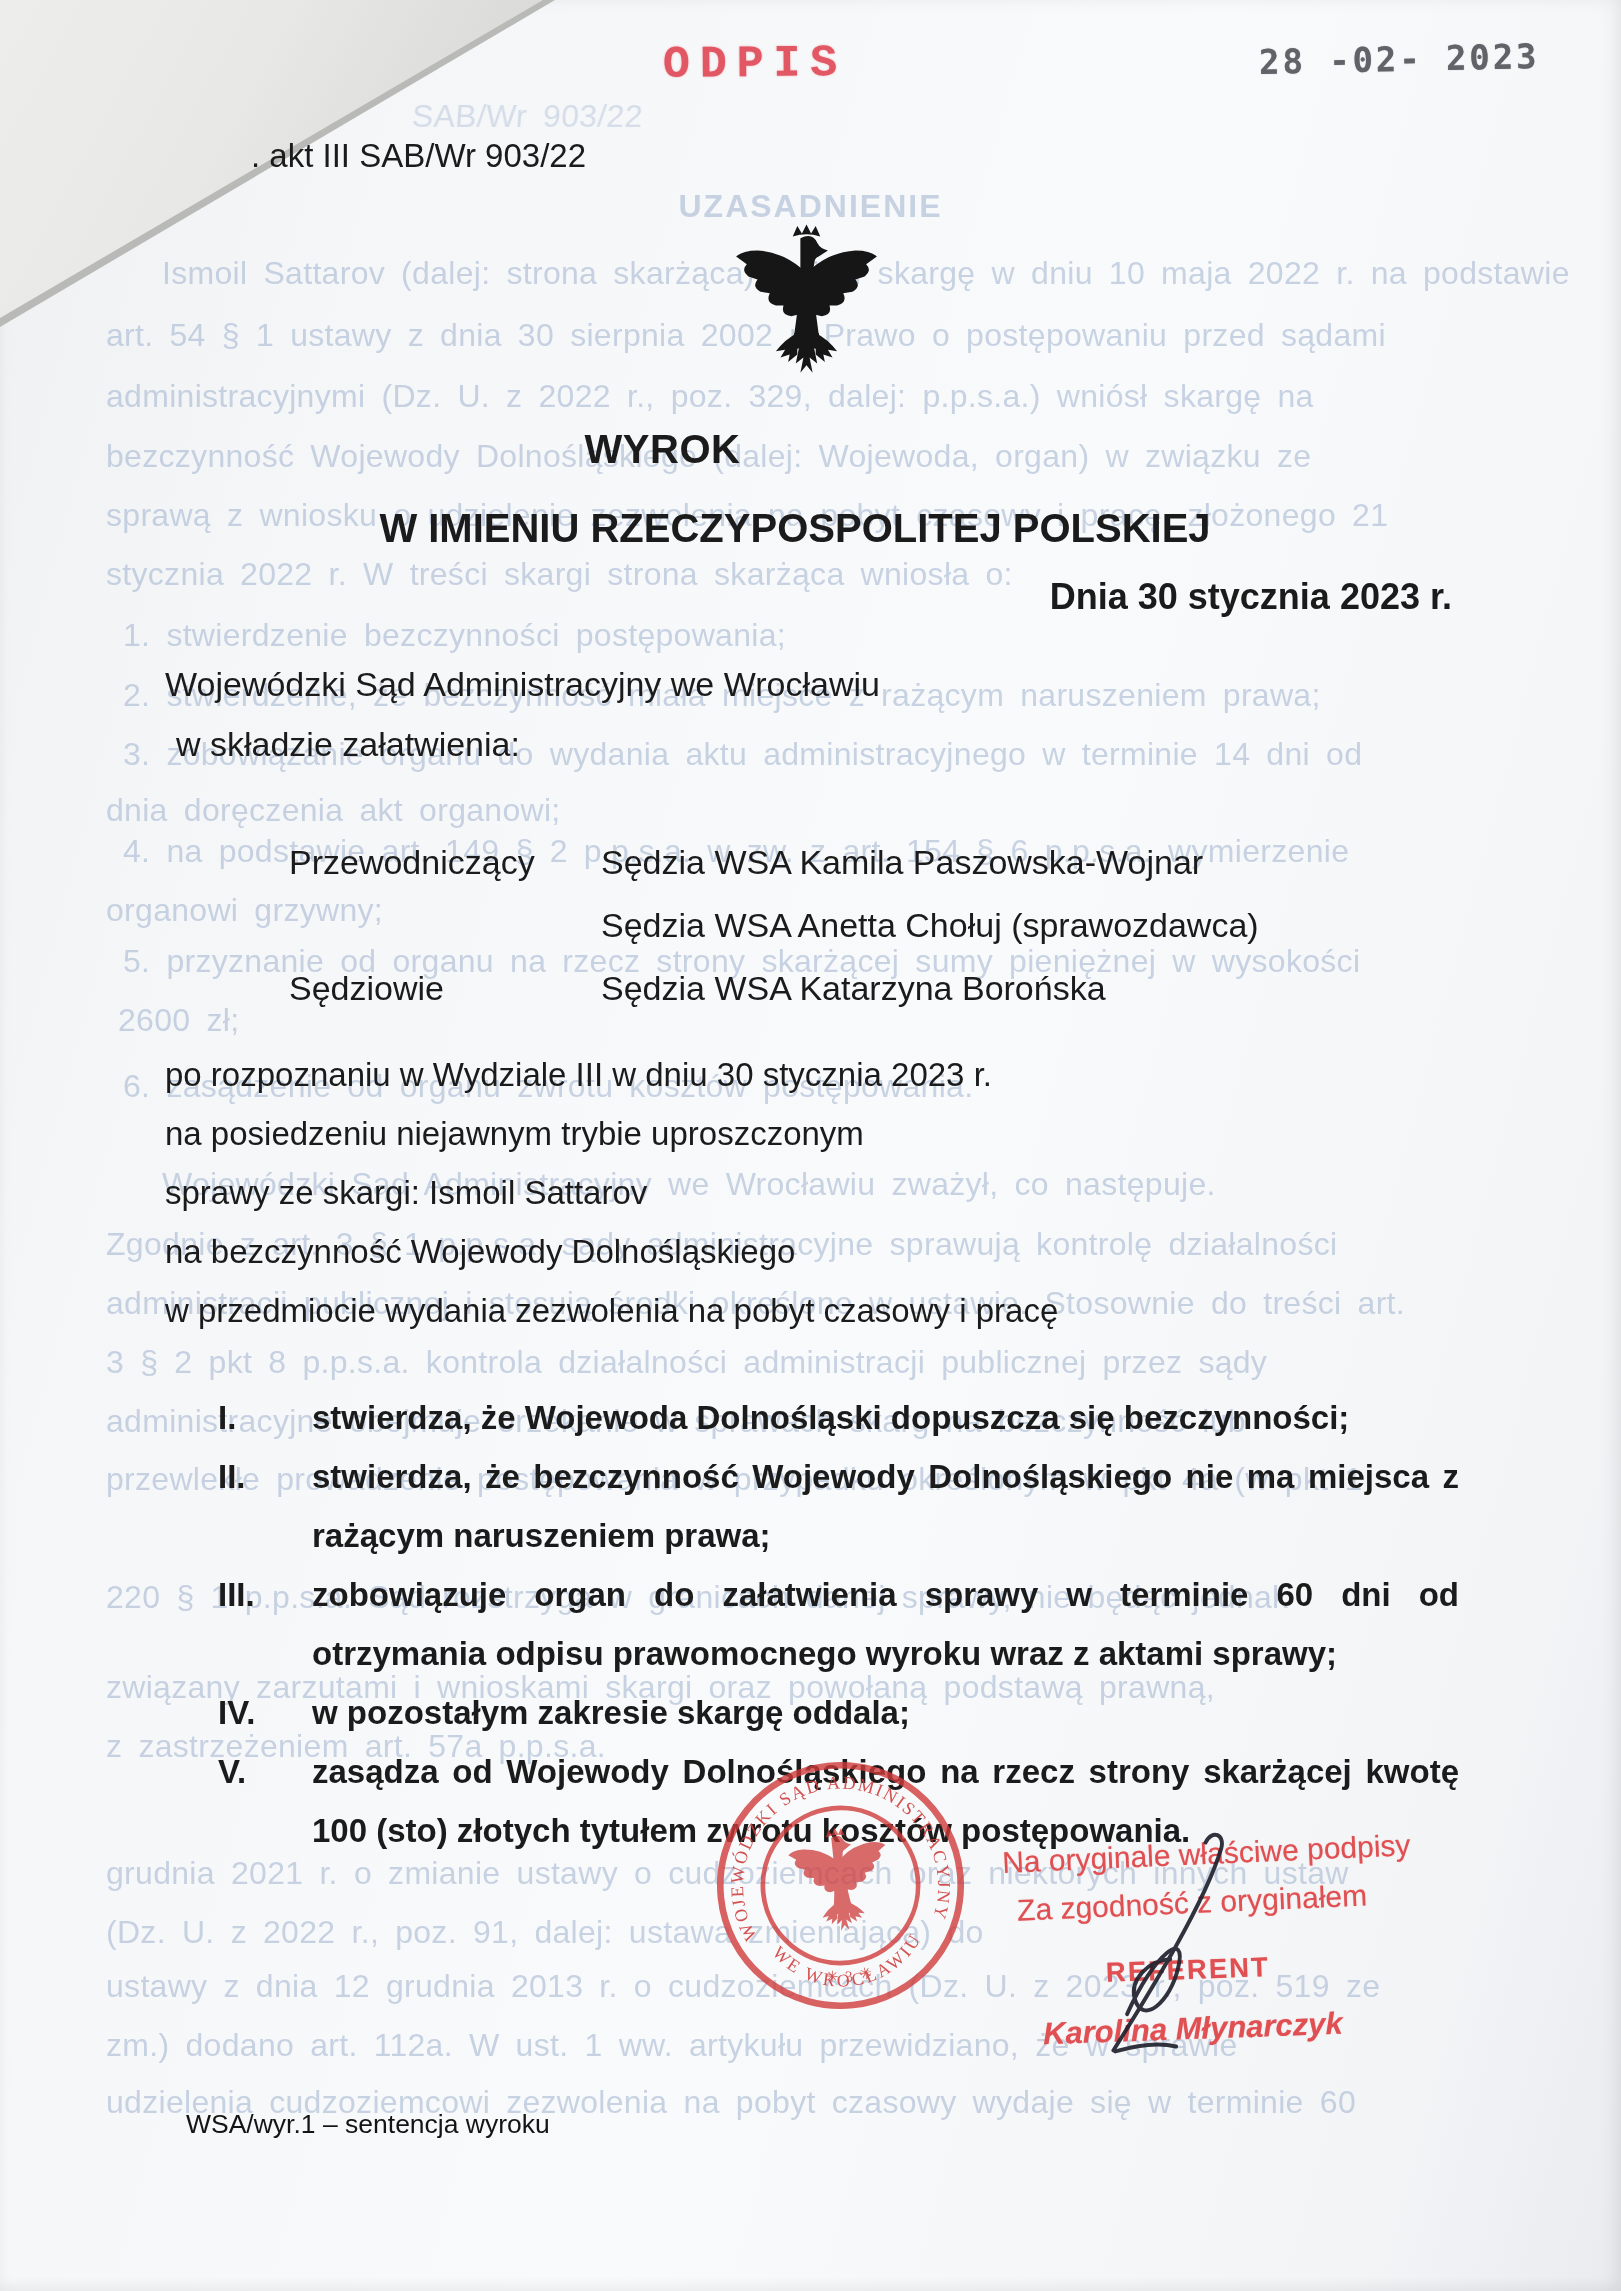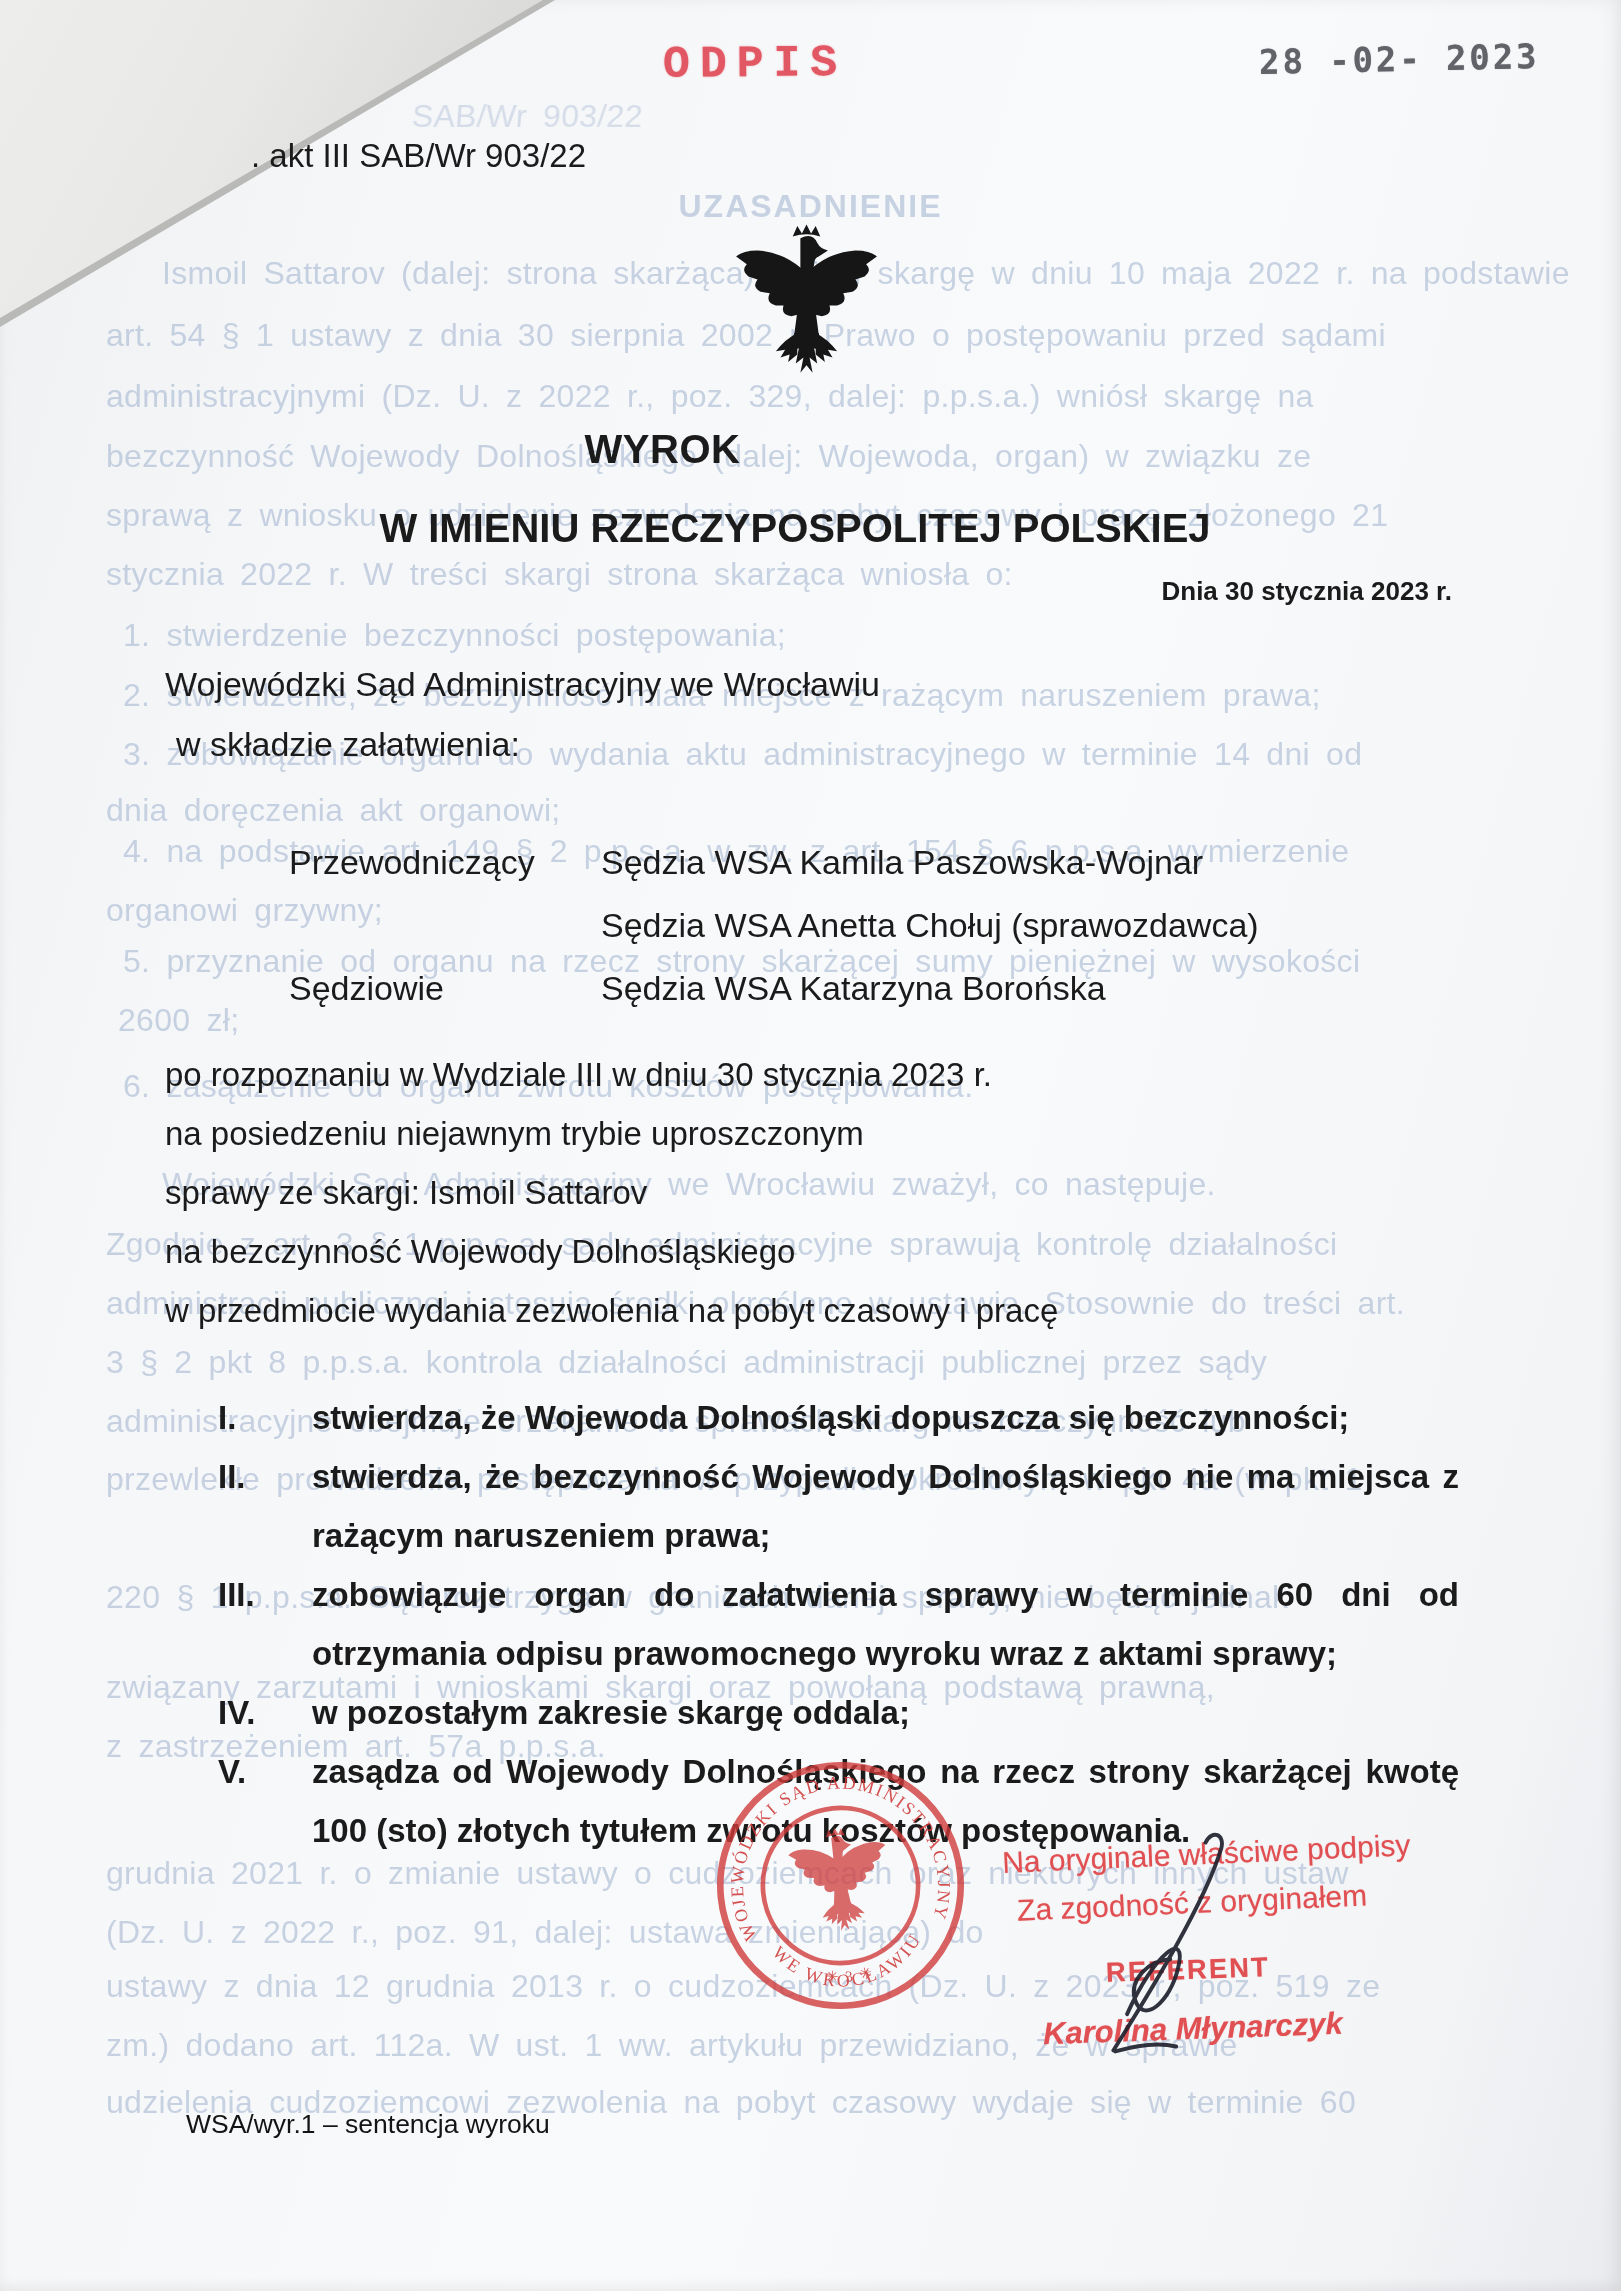--- a/index.html
+++ b/index.html
@@ -27,21 +27,21 @@
     text-shadow:0 0 2px rgba(226,87,100,.55);transform:rotate(-.5deg);}
   .date-stamp{position:absolute;left:1259px;top:39px;font-family:"DejaVu Sans Mono",monospace;
     font-size:34px;font-weight:700;letter-spacing:2.9px;color:#4d4f55;opacity:.88;
     transform:rotate(-1.2deg);text-shadow:0 0 1px rgba(70,72,80,.6);}
   .case-number{position:absolute;left:251px;top:137px;font-size:33px;}
   .emblem{position:absolute;left:730px;top:220px;width:153px;height:174px;}
   .title{position:absolute;left:0;top:427px;width:1325px;text-align:center;
     font-size:40px;font-weight:700;letter-spacing:0.5px;}
   .subtitle{position:absolute;left:0;top:506px;width:1590px;text-align:center;
     font-size:40px;font-weight:700;}
-  .date-line{position:absolute;right:169px;top:576px;font-size:26px;font-weight:700;}
+  .date-line{position:absolute;right:169px;top:576px;font-size:36px;font-weight:700;}
   .court-line1{position:absolute;left:165px;top:665px;font-size:34px;}
   .court-line2{position:absolute;left:176px;top:725px;font-size:34px;}
   .panel{position:absolute;left:289px;top:831px;font-size:34px;line-height:63px;}
   .panel .prow{display:flex;}
   .panel .role{width:312px;flex:none;}
   .recitals{position:absolute;left:165px;top:1045px;font-size:33px;line-height:59px;}
   .operative{position:absolute;left:218px;top:1388px;width:1243px;font-size:33px;
     font-weight:700;line-height:59px;}
   .operative .item{display:flex;}
   .operative .num{width:94px;flex:none;}

